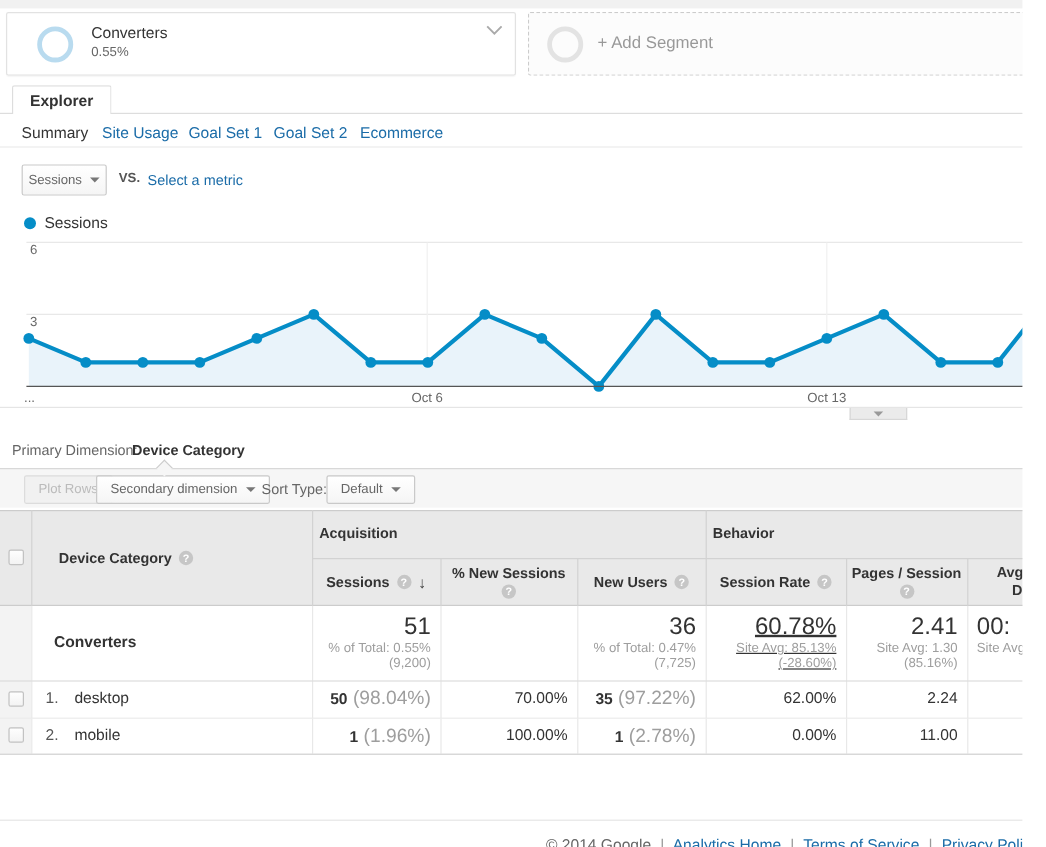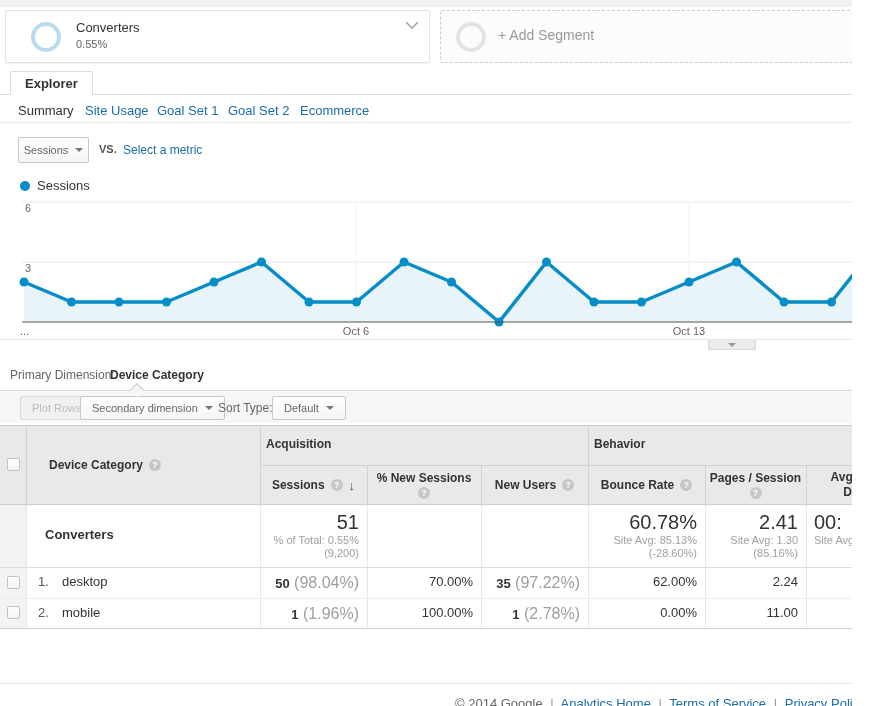--- a/index.html
+++ b/index.html
@@ -223,38 +223,43 @@
   </div>
   <div class="abs" style="left:367px;top:465px;width:114px;height:40px;display:flex;flex-direction:column;align-items:center;justify-content:center;gap:2px;">
     <span class="th" style="cursor:pointer;">% New Sessions</span>
     <span class="qicon">?</span>
   </div>
   <div class="abs th" style="left:481px;top:465px;width:107px;height:40px;">
     <span>New Users</span>
     <span class="qicon">?</span>
   </div>
   <div class="abs th" style="left:588px;top:465px;width:117px;height:40px;">
-    <span>Bounce Rate</span>
+    <span>Session Rate</span>
     <span class="qicon">?</span>
   </div>
   <div class="abs" style="left:705px;top:465px;width:101px;height:40px;display:flex;flex-direction:column;align-items:center;justify-content:center;gap:2px;">
     <span class="th" style="cursor:pointer;">Pages / Session</span>
     <span class="qicon">?</span>
   </div>
   <div class="abs th" style="left:806px;top:465px;width:112px;height:40px;text-align:center;padding:0 6px;flex-wrap:wrap;line-height:15px;">
     <span>Avg. Session Duration</span>
   </div>
 
   <div class="abs" style="left:45px;top:527px;font-size:13px;font-weight:bold;">Converters</div>
   <div class="abs num-cell" style="left:260px;top:511px;width:107px;">
     <div class="big-val">51</div>
     <div class="sub-val">% of Total: 0.55%</div>
     <div class="sub-val">(9,200)</div>
   </div>
-  <div class="abs num-cell" style="left:588px;top:511px;width:117px;">
+  <div class="abs num-cell" style="left:481px;top:511px;width:107px;">
+    <div class="big-val">36</div>
+    <div class="sub-val">% of Total: 0.47%</div>
+    <div class="sub-val">(7,725)</div>
+  </div>
+  <div class="abs num-cell" style="left:588px;top:511px;width:117px;text-decoration:underline;">
     <div class="big-val">60.78%</div>
     <div class="sub-val">Site Avg: 85.13%</div>
     <div class="sub-val">(-28.60%)</div>
   </div>
   <div class="abs num-cell" style="left:705px;top:511px;width:101px;">
     <div class="big-val">2.41</div>
     <div class="sub-val">Site Avg: 1.30</div>
     <div class="sub-val">(85.16%)</div>
   </div>
   <div class="abs" style="left:814px;top:511px;white-space:nowrap;">

